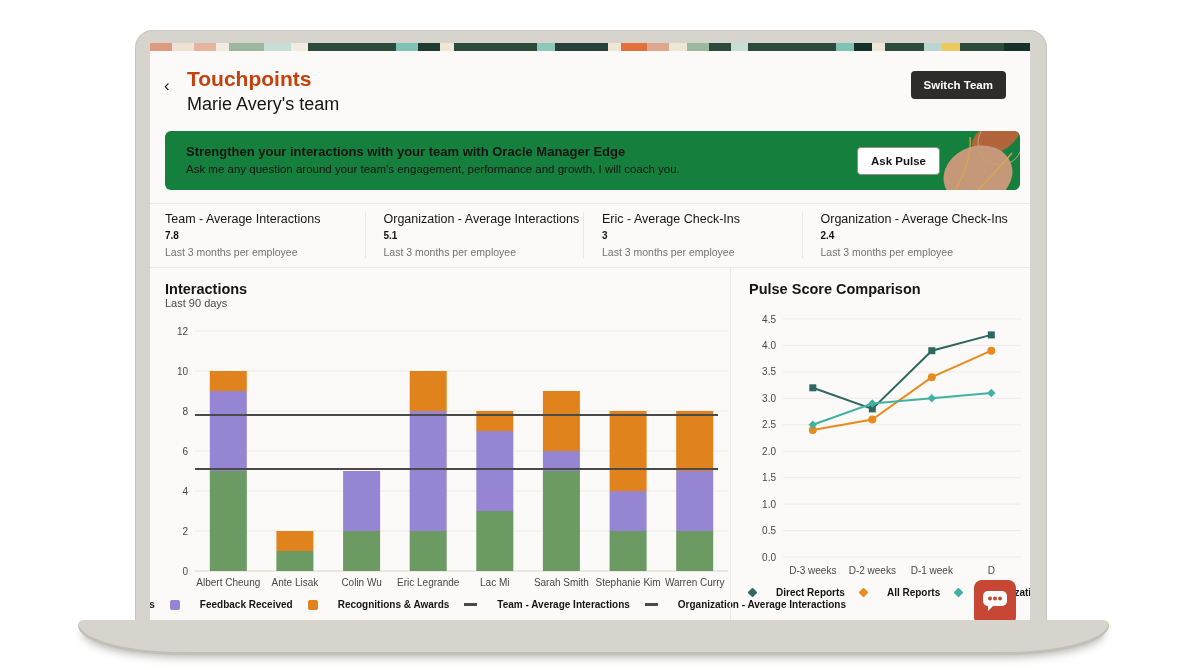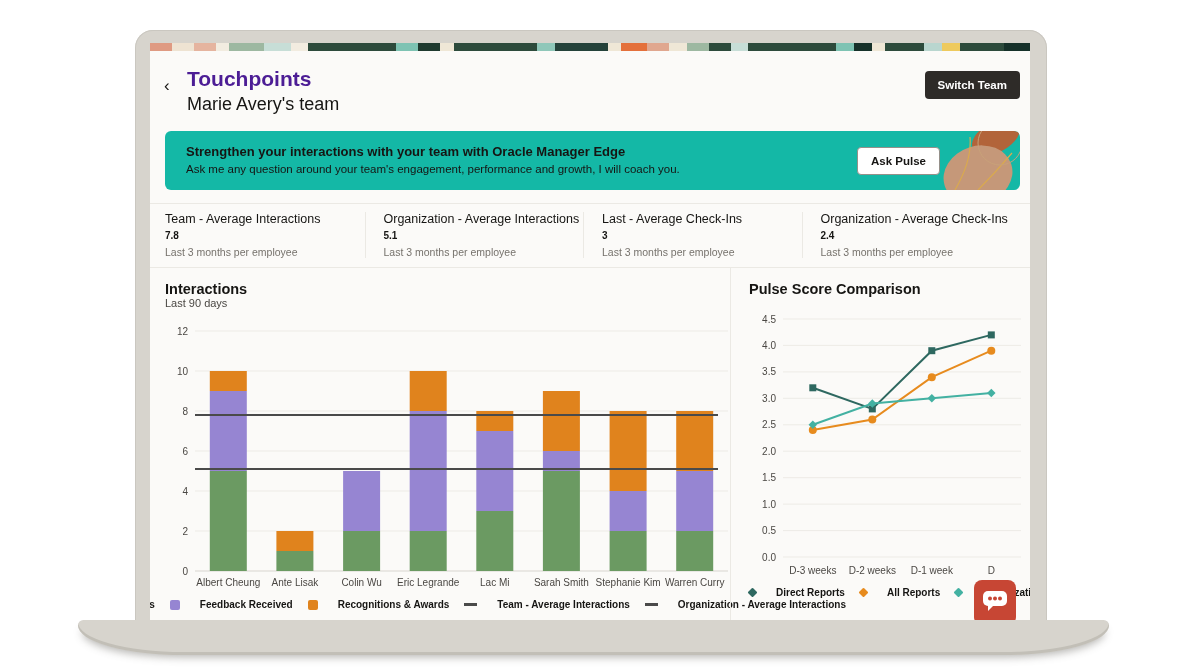--- a/index.html
+++ b/index.html
@@ -19,27 +19,27 @@
     #df9a82 0 2.5%,#eee3d2 2.5% 5%,#e5b49f 5% 7.5%,#f2ece0 7.5% 9%,#9db8a1 9% 13%,#c7ded7 13% 16%,
     #f2ece0 16% 18%,#2d4b3c 18% 28%,#7ec3b3 28% 30.5%,#1f3a2f 30.5% 33%,#efe7d6 33% 34.5%,
     #2d4b3c 34.5% 44%,#8fc7b9 44% 46%,#24423a 46% 52%,#efe7d6 52% 53.5%,#e4703b 53.5% 56.5%,
     #e0a78f 56.5% 59%,#efe7d6 59% 61%,#9db8a1 61% 63.5%,#2d4b3c 63.5% 66%,#c7ded7 66% 68%,
     #2d4b3c 68% 78%,#7ec3b3 78% 80%,#16312a 80% 82%,#efe7d6 82% 83.5%,#2d4b3c 83.5% 88%,
     #b9d6cf 88% 90%,#eeca5e 90% 92%,#2d4b3c 92% 97%,#16312a 97% 100%);}
 
   
   .hdr{position:relative;padding:24px 10px 0 15px;}
   .back{position:absolute;left:14px;top:34px;font-size:17px;color:#161513;cursor:pointer;line-height:1;}
-  .title{font-size:21px;font-weight:bold;color:#4c1d95;margin-left:22px;}
+  .title{font-size:21px;font-weight:bold;color:#c2410c;margin-left:22px;}
   .subtitle{font-size:18px;color:#161513;margin-left:22px;margin-top:3px;}
-  .btn-dark{position:absolute;right:10px;top:28px;background:#2e2b28;color:#fff;font-size:11.5px;
+  .btn-dark{position:absolute;right:24px;top:28px;background:#2e2b28;color:#fff;font-size:11.5px;
     font-weight:bold;border:none;border-radius:4px;padding:8px 13px;cursor:pointer;font-family:inherit;}
 
   
-  .banner{position:relative;margin:16px 10px 0 15px;height:59px;background:#14b8a6;border-radius:6px;overflow:hidden;}
+  .banner{position:relative;margin:16px 10px 0 15px;height:59px;background:#15803d;border-radius:6px;overflow:hidden;}
   .banner-title{font-size:13px;font-weight:bold;color:#161513;padding:13px 0 0 21px;}
   .banner-sub{font-size:11.5px;color:#161513;padding:4px 0 0 21px;}
   .btn-light{position:absolute;right:80px;top:16px;background:#fff;border:1px solid #95908a;border-radius:4px;
     color:#161513;font-size:11.5px;font-weight:bold;padding:7px 13px;cursor:pointer;font-family:inherit;}
   .banner-art{position:absolute;right:0;top:0;height:59px;width:120px;pointer-events:none;}
 
   
   .stats{display:flex;margin-top:13px;border-top:1px solid #ebe9e4;padding:8px 10px 9px 15px;}
   .stat{flex:1;padding-left:18px;}
   .stat:first-child{padding-left:0;}
@@ -101,21 +101,21 @@
           <div class="lab">Team - Average Interactions</div>
           <div class="val">7.8</div>
           <div class="cap">Last 3 months per employee</div>
         </div>
         <div class="stat">
           <div class="lab">Organization - Average Interactions</div>
           <div class="val">5.1</div>
           <div class="cap">Last 3 months per employee</div>
         </div>
         <div class="stat">
-          <div class="lab">Last - Average Check-Ins</div>
+          <div class="lab">Eric - Average Check-Ins</div>
           <div class="val">3</div>
           <div class="cap">Last 3 months per employee</div>
         </div>
         <div class="stat">
           <div class="lab">Organization - Average Check-Ins</div>
           <div class="val">2.4</div>
           <div class="cap">Last 3 months per employee</div>
         </div>
       </div>
 

